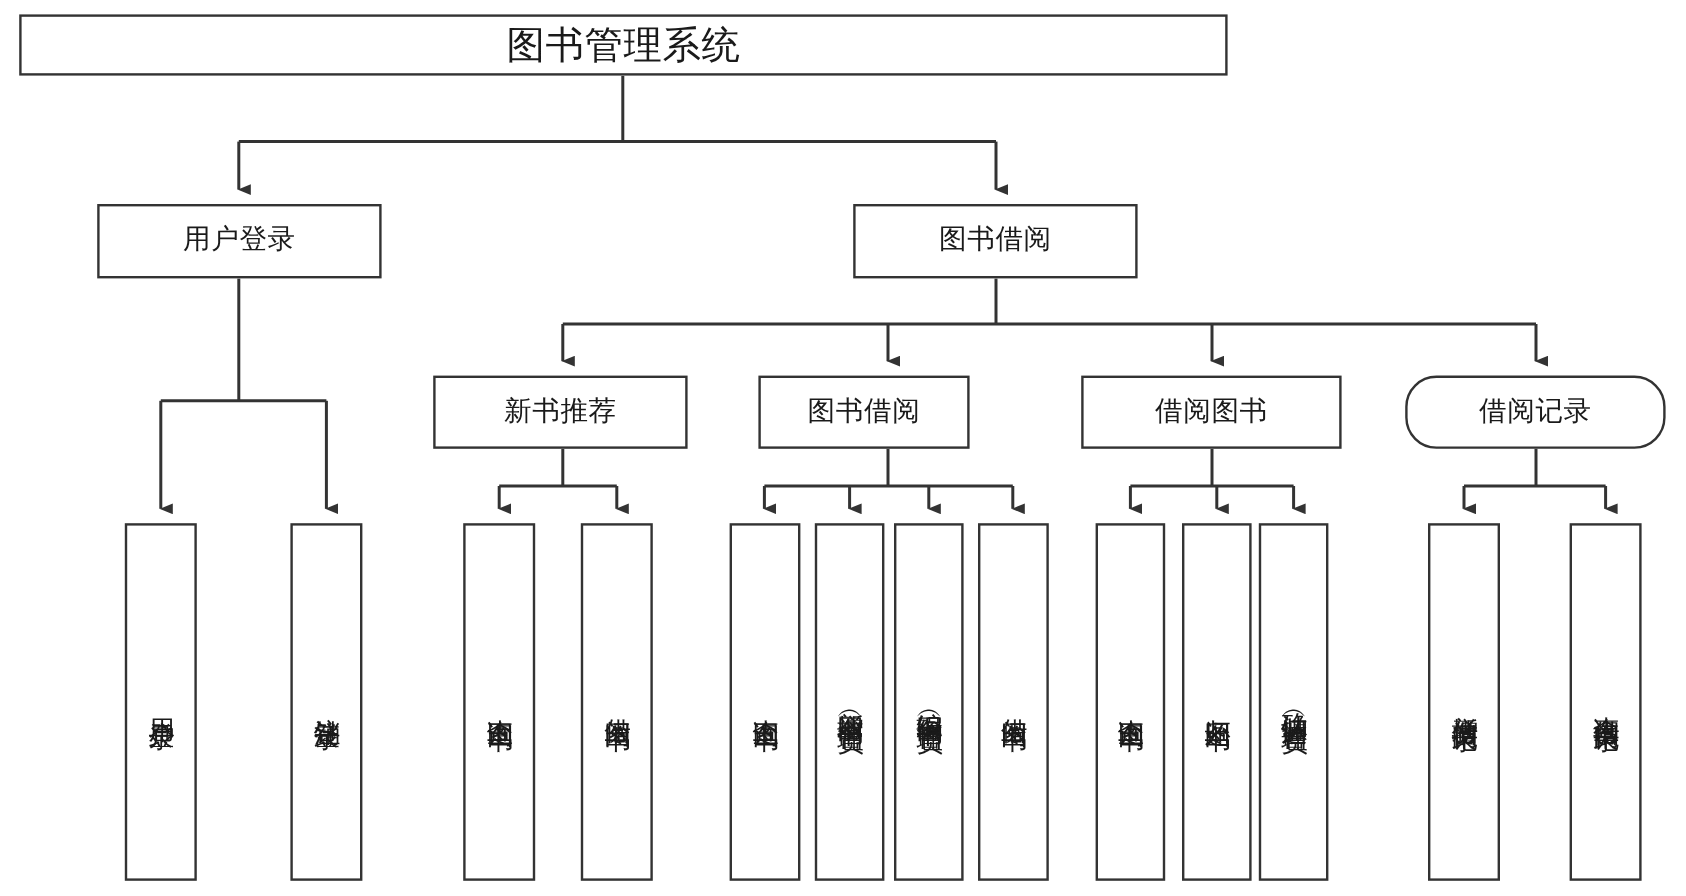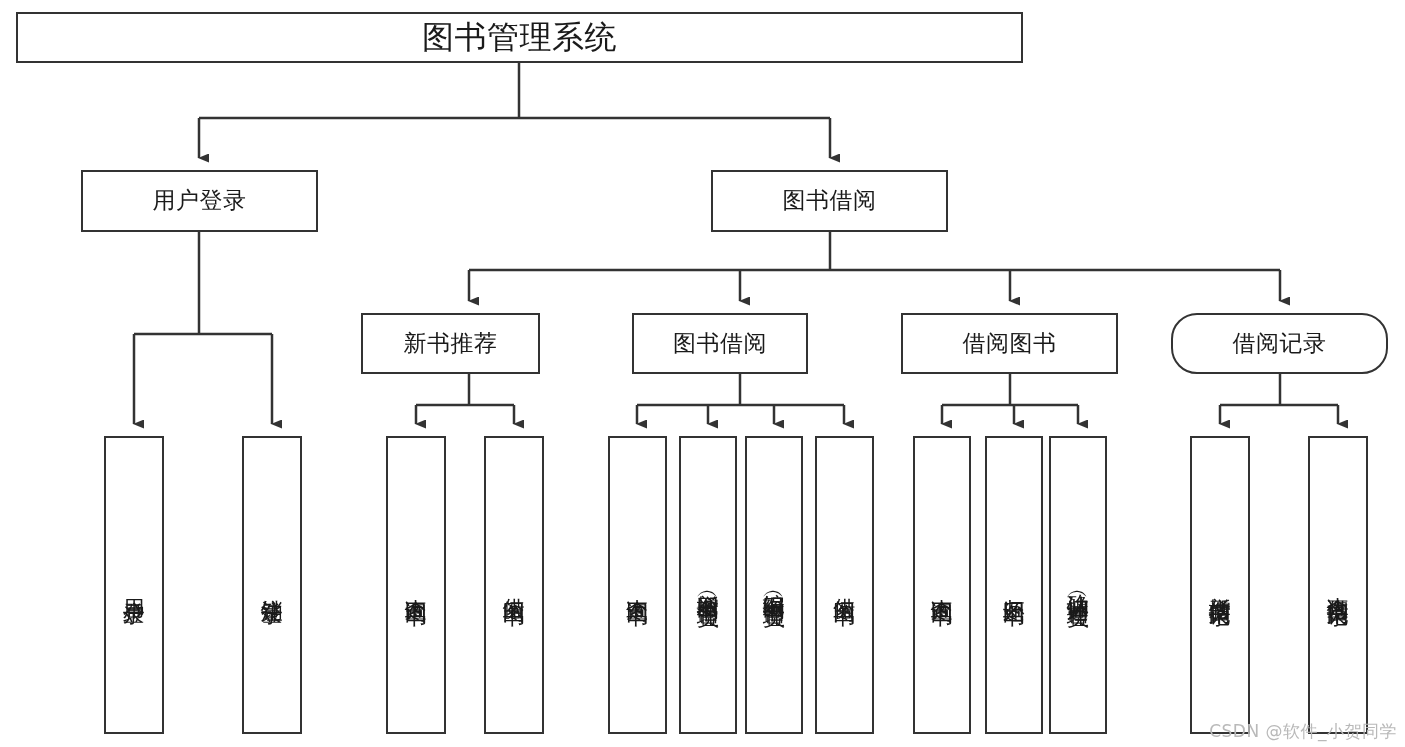--- a/index.html
+++ b/index.html
@@ -127,21 +127,21 @@
     <span class="label">图书管理系统</span>
   </div>
 
   <div class="node horiz" style="left:81px; top:170px; width:237px; height:62px;">
     <span class="label">用户登录</span>
   </div>
   <div class="node horiz" style="left:711px; top:170px; width:237px; height:62px;">
     <span class="label">图书借阅</span>
   </div>
 
-  <div class="node horiz" style="left:361px; top:313px; width:179px; height:61px;text-align:right;">
+  <div class="node horiz" style="left:361px; top:313px; width:212px; height:61px;text-align:right;">
     <span class="label">新书推荐</span>
   </div>
   <div class="node horiz" style="left:632px; top:313px; width:176px; height:61px;">
     <span class="label">图书借阅</span>
   </div>
   <div class="node horiz" style="left:901px; top:313px; width:217px; height:61px;">
     <span class="label">借阅图书</span>
   </div>
   <div class="node horiz" style="left:1171px; top:313px; width:217px; height:61px;border-radius:26px;">
     <span class="label">借阅记录</span>
@@ -180,15 +180,14 @@
   <div class="node vert" style="left:1049px; top:436px; width:58px; height:298px;">
     <span class="label">确认归还（管理员）</span>
   </div>
   <div class="node vert" style="left:1190px; top:436px; width:60px; height:298px;">
     <span class="label">新增借阅记录</span>
   </div>
   <div class="node vert" style="left:1308px; top:436px; width:60px; height:298px;">
     <span class="label">查询借阅记录</span>
   </div>
 
-  <div id="watermark">CSDN @软件_小贺同学</div>
 
 </div>
 
 </body></html>

